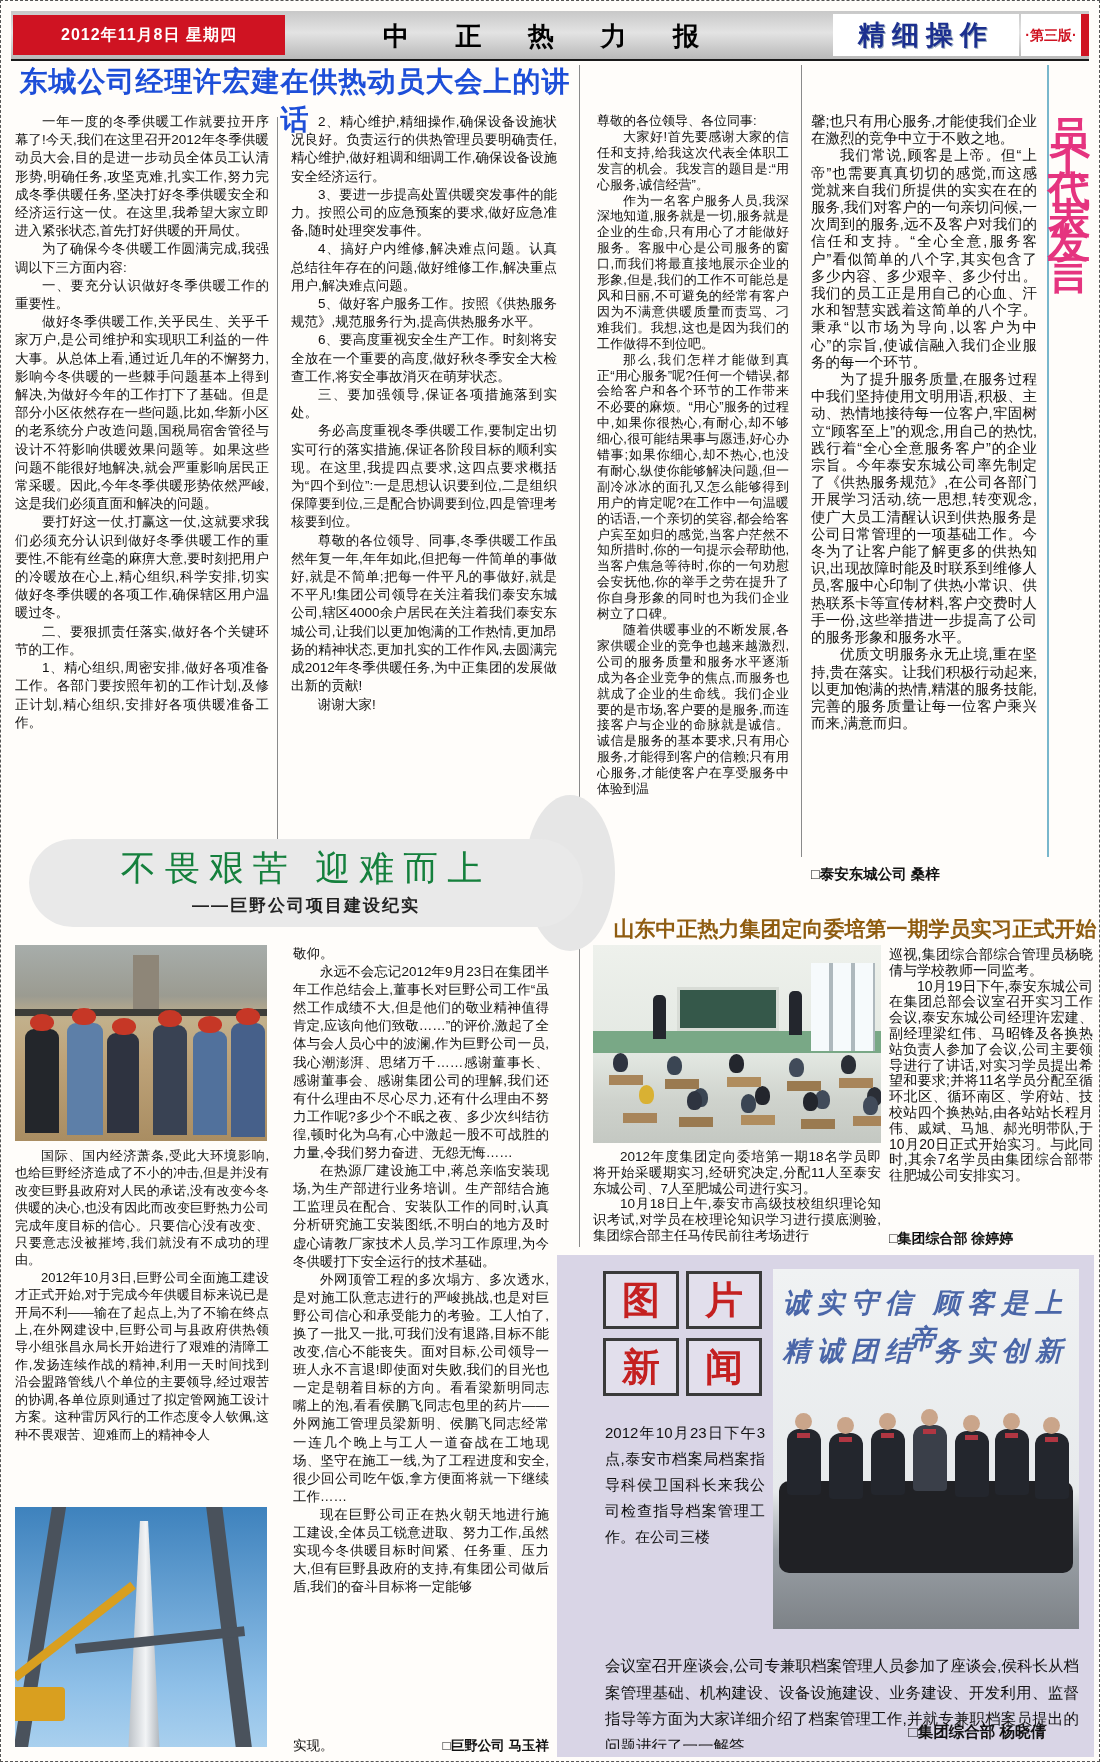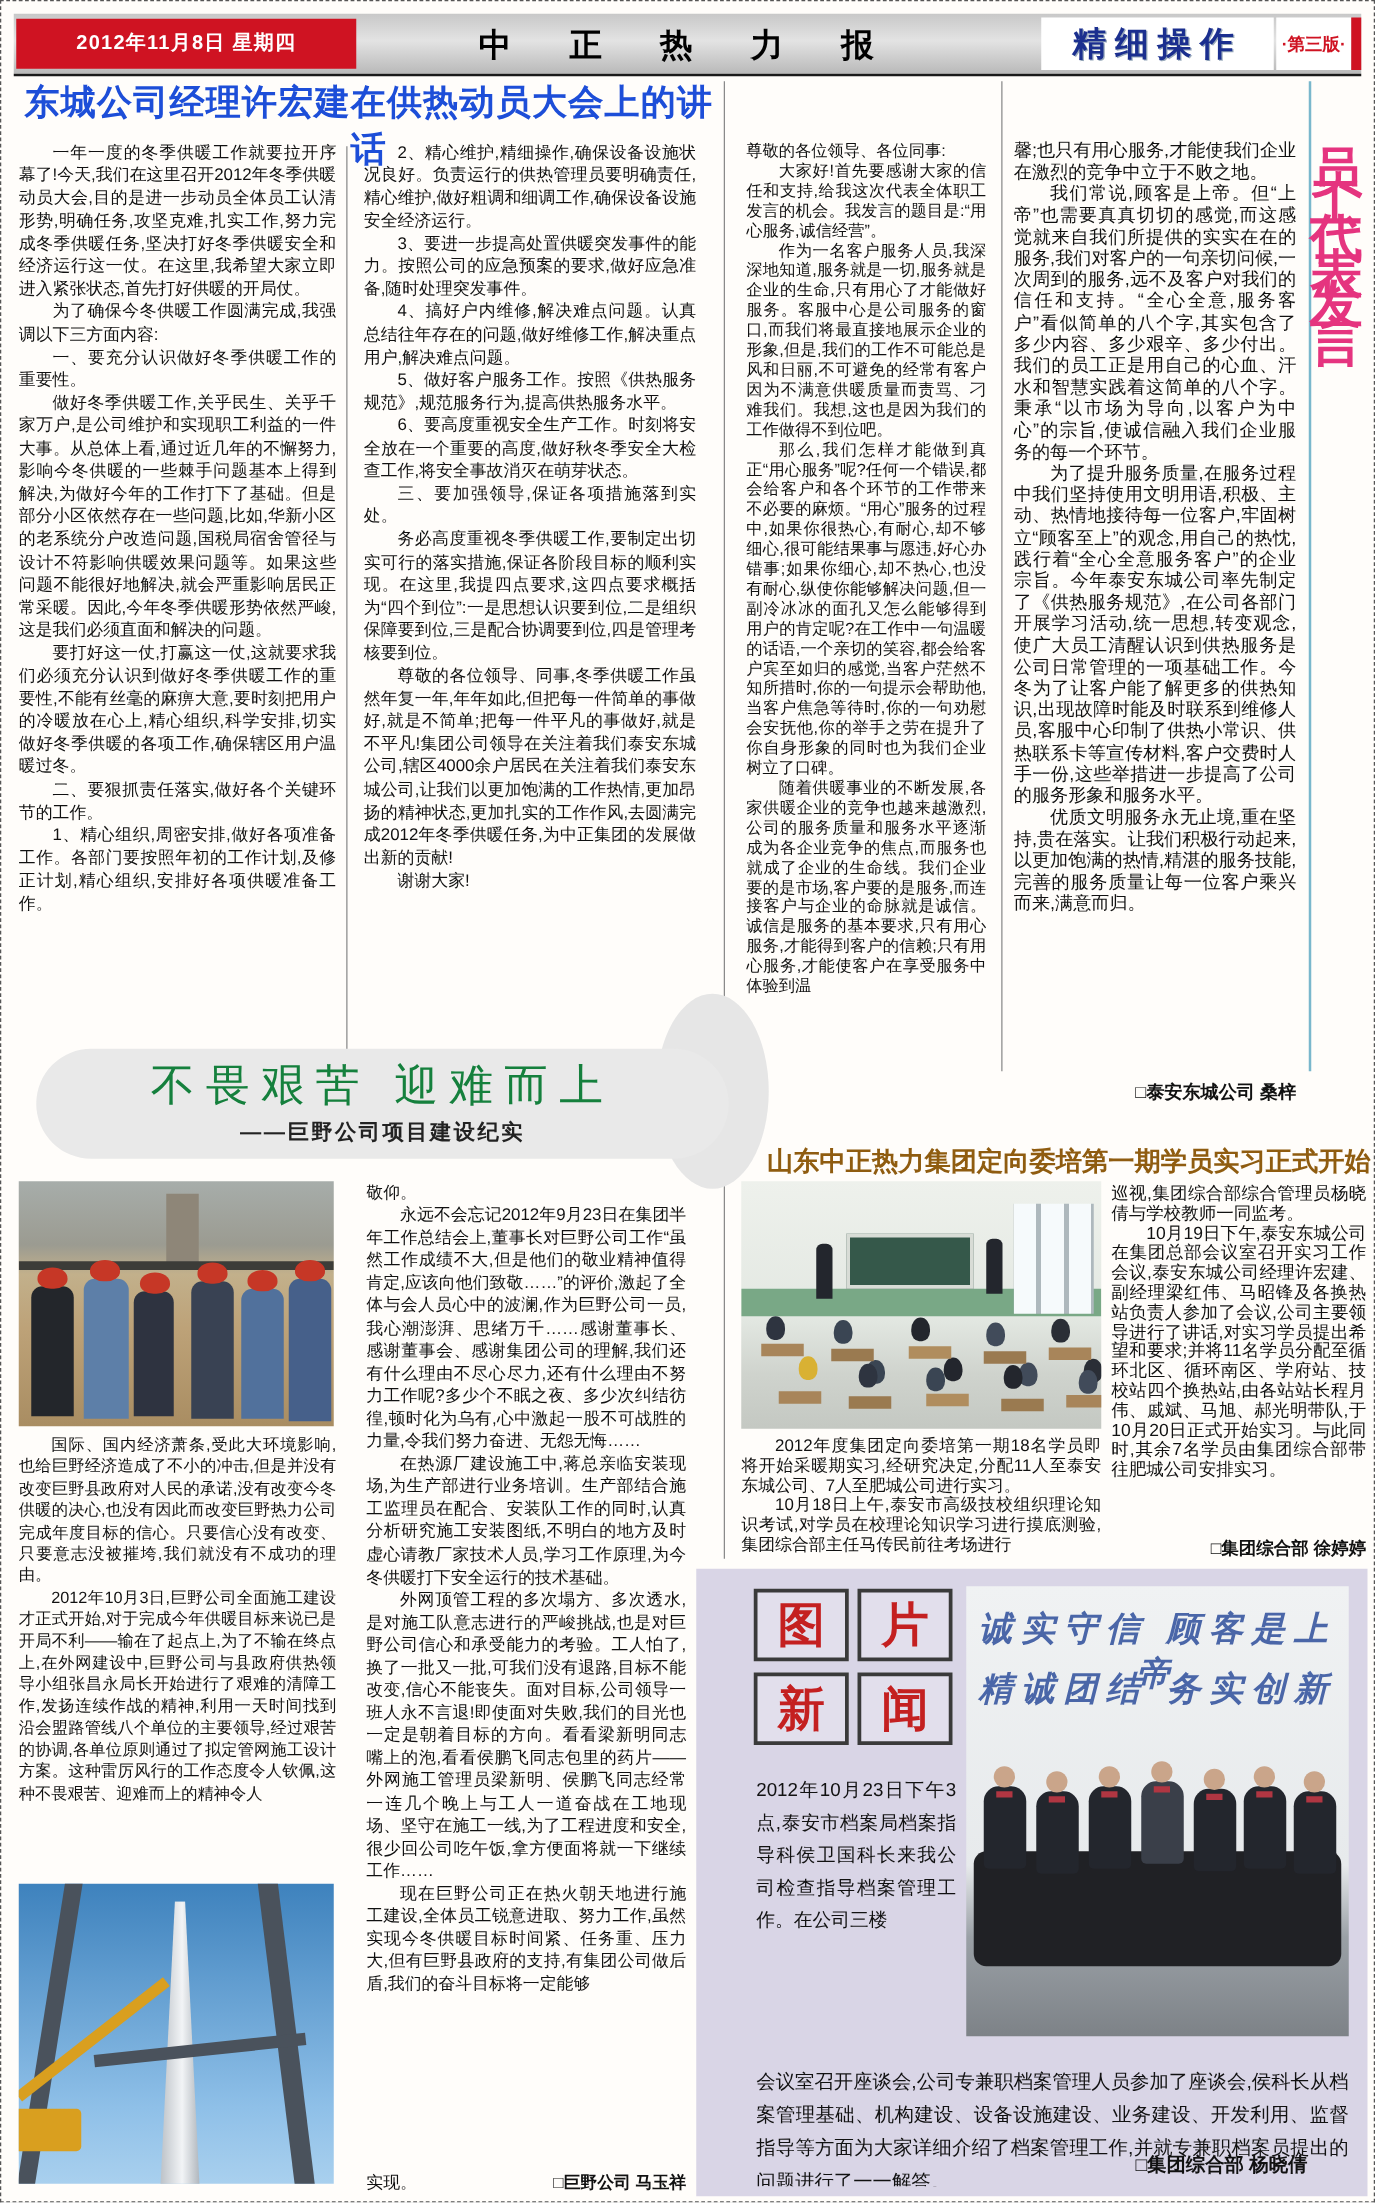--- a/index.html
+++ b/index.html
@@ -26,21 +26,21 @@
       font-size:28px;font-weight:bold;color:#1d4ed8;letter-spacing:1px;}
   .t3{position:absolute;left:590px;top:902px;width:504px;height:36px;margin:12px;text-align:center;
       font-size:21px;font-weight:bold;color:#8f5c10;}
   
   .vl{position:absolute;width:1px;background:#8a8a8a;}
   .vteal{position:absolute;width:2px;background:#79b7cc;}
   
   .news{position:absolute;overflow:hidden;text-align:justify;font-size:13.5px;line-height:18.2px;}
   .news p{margin:0;text-indent:2em;}
   .news p.cont{text-indent:0;}
-  .by{font-weight:bold;text-align:right;text-indent:0 !important;margin-top:2px !important;}
+  .by{font-weight:bold;text-indent:0 !important;margin-top:2px !important;}
   .vtitle{position:absolute;left:1050px;top:78px;width:46px;height:772px;
       writing-mode:vertical-rl;font-size:42px;font-weight:bold;color:#e5347f;
       letter-spacing:26px;text-align:left;padding-top:6px;}
   
   .banner{position:absolute;left:28px;top:838px;width:554px;height:88px;border-radius:46px;
       background:#e9e9e9;text-align:center;}
   .banner .bt{margin:6px 0 0;font-size:35px;font-weight:normal;color:#15803d;letter-spacing:9px;}
   .banner .bs{margin:2px 0 0;font-size:17px;font-weight:bold;color:#222;letter-spacing:2px;}
   .blob{position:absolute;left:524px;top:794px;width:90px;height:156px;border-radius:50%;
       background:#e6e6e6;z-index:0;}

